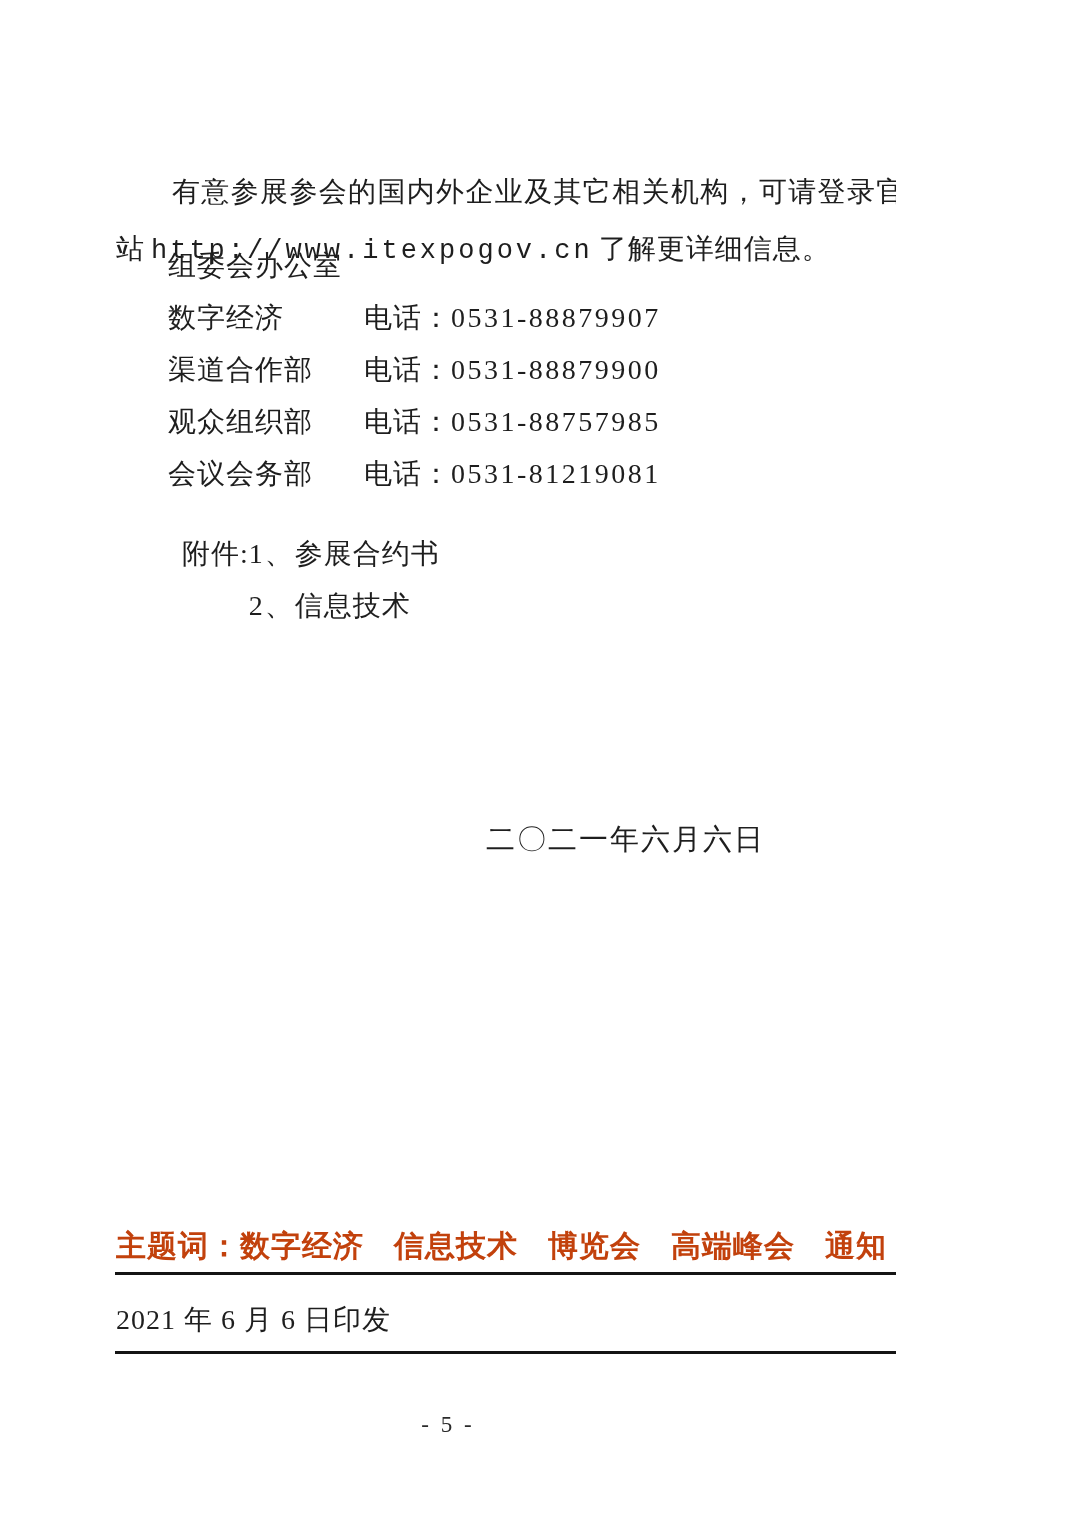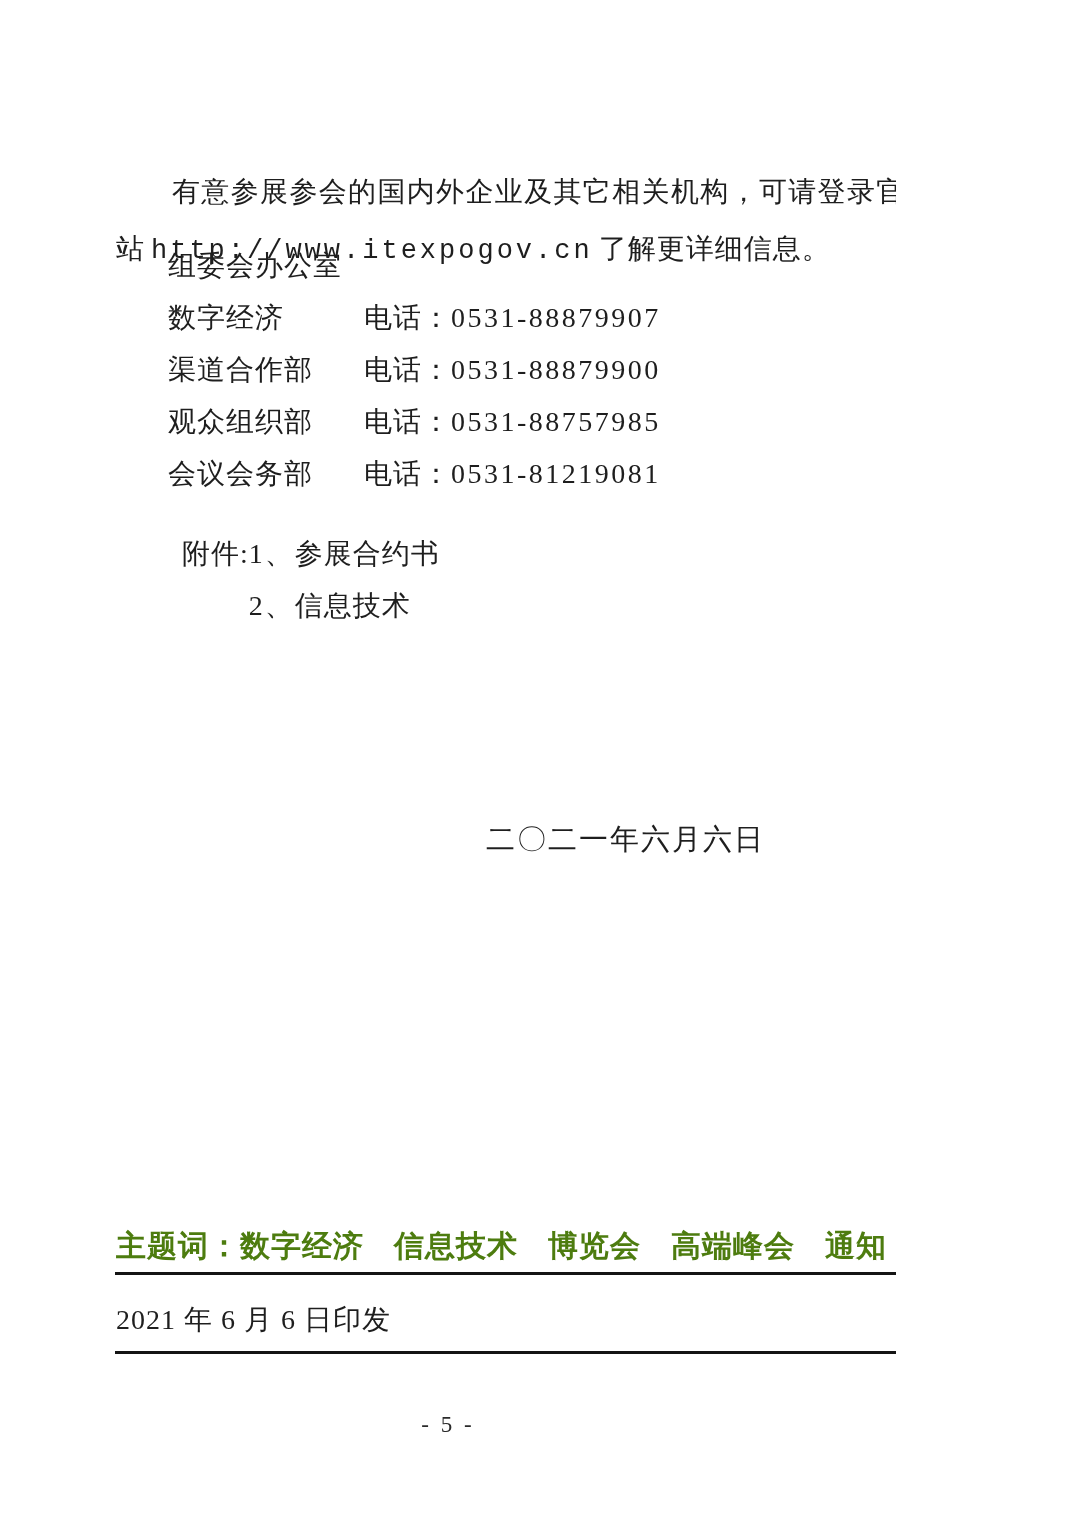--- a/index.html
+++ b/index.html
@@ -84,21 +84,21 @@
   }
 
   
   .keywords {
     position: absolute;
     left: 116px;
     top: 1226px;
     font-family: "Liberation Sans", "DejaVu Sans", sans-serif;
     font-weight: 700;
     font-size: 30px;
-    color: #4d7c0f;
+    color: #c2410c;
     letter-spacing: 1px;
     white-space: nowrap;
   }
   .keywords .keyword {
     margin-right: 30px;
   }
   .keywords .keyword:last-child {
     margin-right: 0;
   }
   .rule {

